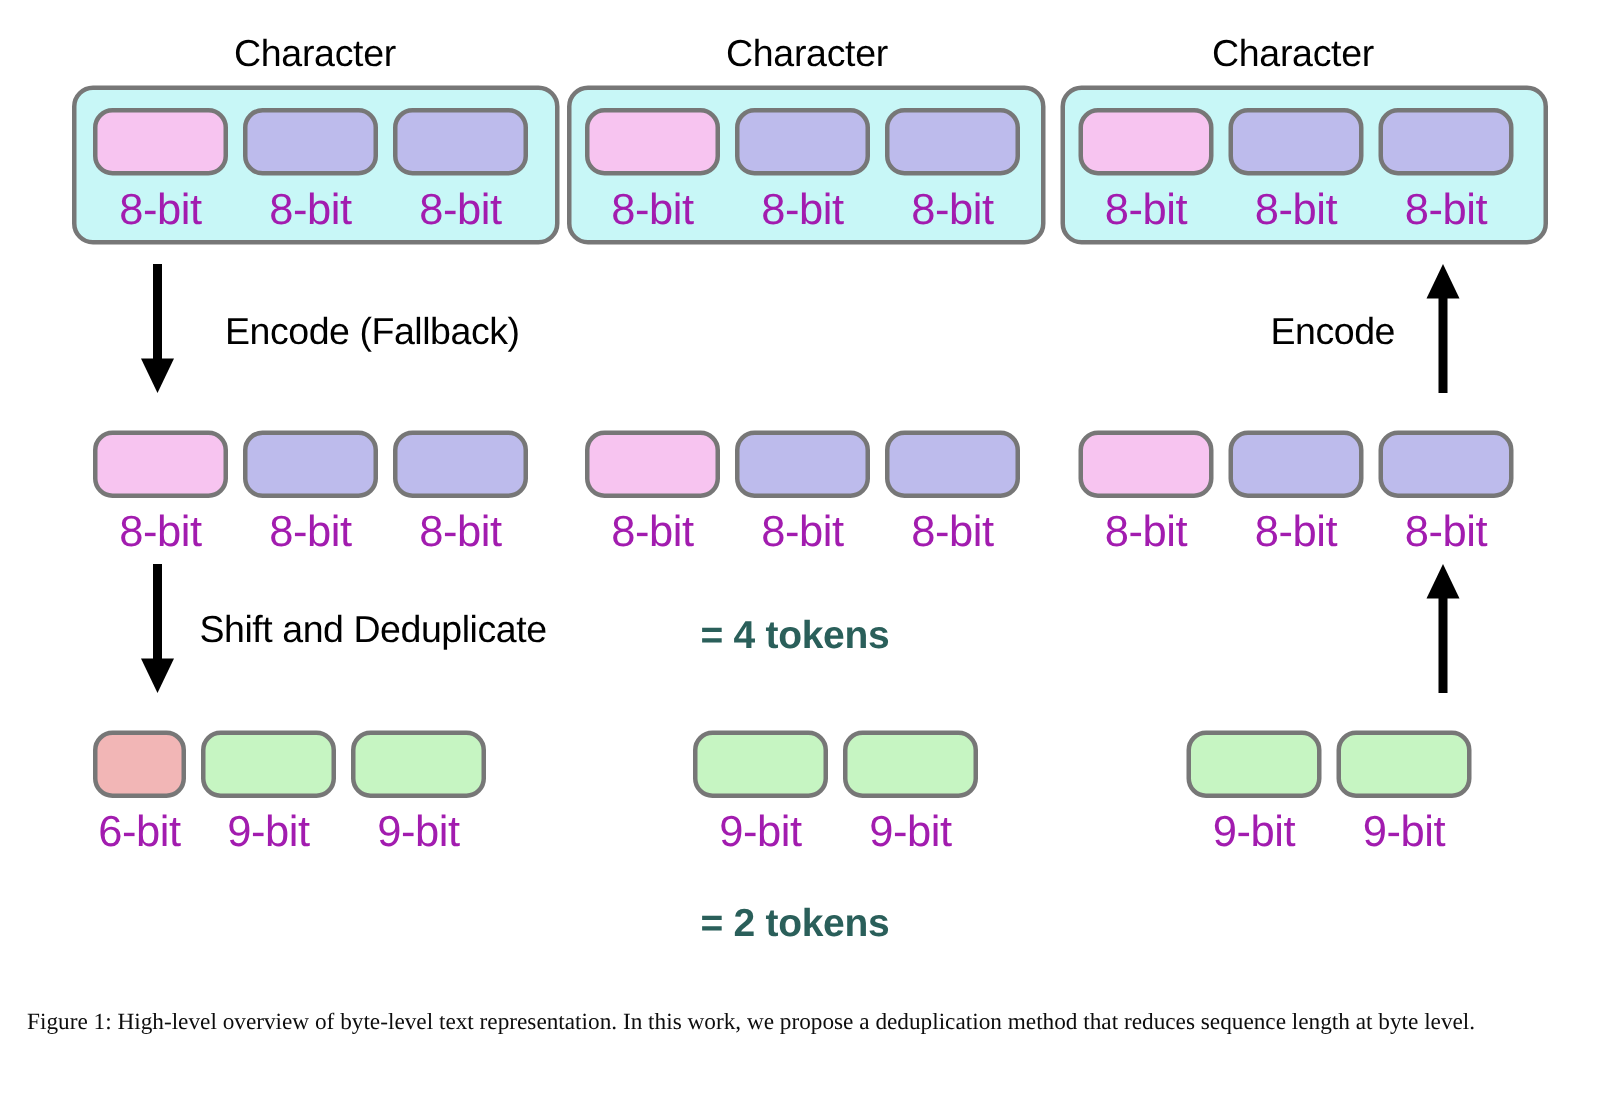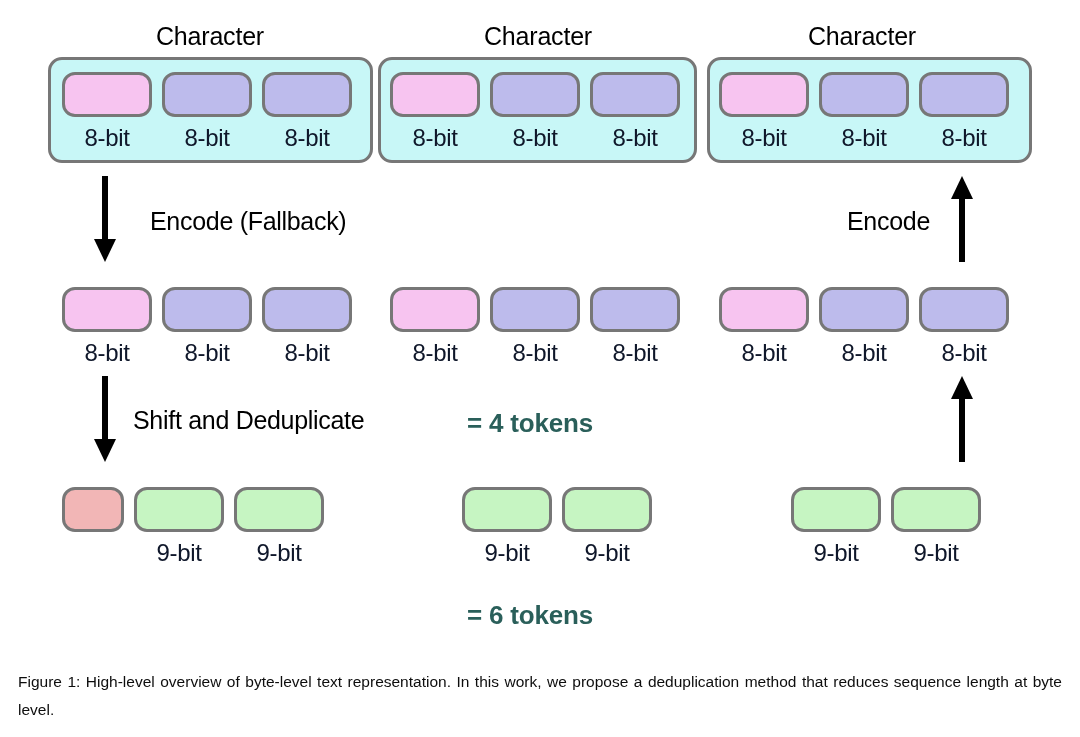--- a/index.html
+++ b/index.html
@@ -50,22 +50,22 @@
     box-sizing: border-box;
   }
   .cell.pink   { background: #f7c4f0; }
   .cell.purple { background: #bdbbec; }
   .cell.green  { background: #c6f5c2; }
   .cell.red    { background: #f2b6b6; }
 
   
   .bit-label {
     position: absolute;
-    font-size: 24px;
-    color: #0f172a;
+    font-size: 29px;
+    color: #a21caf;
     text-align: center;
     white-space: nowrap;
     letter-spacing: -0.3px;
   }
 
   
   .token-label {
     position: absolute;
     font-size: 26px;
     font-weight: bold;
@@ -88,21 +88,21 @@
   .arrow {
     position: absolute;
   }
 
   
   #caption {
     position: absolute;
     left: 18px;
     top: 668px;
     width: 1044px;
-    font-family: Liberation Sans, sans-serif;
+    font-family: Liberation Serif, serif;
     font-size: 15.5px;
     line-height: 28px;
     color: #0d0d0d;
     text-align: justify;
   }
 </style>
 </head>
 <body>
 
 <div id="figure">
@@ -142,34 +142,35 @@
     <div class="bit-label" style="left: 475px; top: 339px; width: 120px;">8-bit</div>
     <div class="cell purple" style="left: 590px; top: 287px; width: 90px; height: 45px;"></div>
     <div class="bit-label" style="left: 575px; top: 339px; width: 120px;">8-bit</div>
     <div class="cell pink" style="left: 719px; top: 287px; width: 90px; height: 45px;"></div>
     <div class="bit-label" style="left: 704px; top: 339px; width: 120px;">8-bit</div>
     <div class="cell purple" style="left: 819px; top: 287px; width: 90px; height: 45px;"></div>
     <div class="bit-label" style="left: 804px; top: 339px; width: 120px;">8-bit</div>
     <div class="cell purple" style="left: 919px; top: 287px; width: 90px; height: 45px;"></div>
     <div class="bit-label" style="left: 904px; top: 339px; width: 120px;">8-bit</div>
     <div class="cell red" style="left: 62px; top: 487px; width: 62px; height: 45px;"></div>
+    <div class="bit-label" style="left: 33px; top: 539px; width: 120px;">6-bit</div>
     <div class="cell green" style="left: 134px; top: 487px; width: 90px; height: 45px;"></div>
     <div class="bit-label" style="left: 119px; top: 539px; width: 120px;">9-bit</div>
     <div class="cell green" style="left: 234px; top: 487px; width: 90px; height: 45px;"></div>
     <div class="bit-label" style="left: 219px; top: 539px; width: 120px;">9-bit</div>
     <div class="cell green" style="left: 462px; top: 487px; width: 90px; height: 45px;"></div>
     <div class="bit-label" style="left: 447px; top: 539px; width: 120px;">9-bit</div>
     <div class="cell green" style="left: 562px; top: 487px; width: 90px; height: 45px;"></div>
     <div class="bit-label" style="left: 547px; top: 539px; width: 120px;">9-bit</div>
     <div class="cell green" style="left: 791px; top: 487px; width: 90px; height: 45px;"></div>
     <div class="bit-label" style="left: 776px; top: 539px; width: 120px;">9-bit</div>
     <div class="cell green" style="left: 891px; top: 487px; width: 90px; height: 45px;"></div>
     <div class="bit-label" style="left: 876px; top: 539px; width: 120px;">9-bit</div>
     <div class="token-label" style="left: 410px; top: 408px; width: 240px;">= 4 tokens</div>
-    <div class="token-label" style="left: 410px; top: 600px; width: 240px;">= 6 tokens</div>
+    <div class="token-label" style="left: 410px; top: 600px; width: 240px;">= 2 tokens</div>
     <svg class="arrow" width="40" height="94" style="left: 85px; top: 172px;">
       <line x1="20" y1="4" x2="20" y2="70" stroke="#000000" stroke-width="6"></line>
       <polygon points="20,90 9,67 31,67" fill="#000000"></polygon>
     </svg>
     <div class="step-label" style="left: 150px; top: 207px;">Encode (Fallback)</div>
     <svg class="arrow" width="40" height="94" style="left: 85px; top: 372px;">
       <line x1="20" y1="4" x2="20" y2="70" stroke="#000000" stroke-width="6"></line>
       <polygon points="20,90 9,67 31,67" fill="#000000"></polygon>
     </svg>
     <div class="step-label" style="left: 133px; top: 406px;">Shift and Deduplicate</div>

